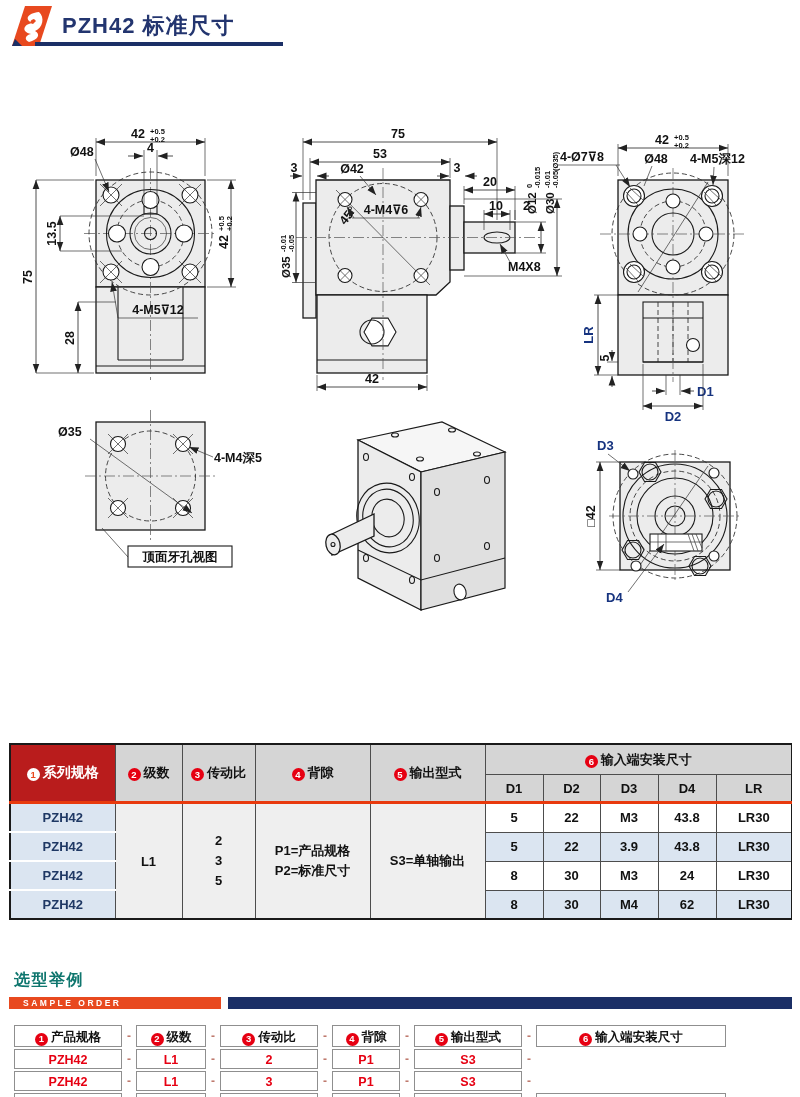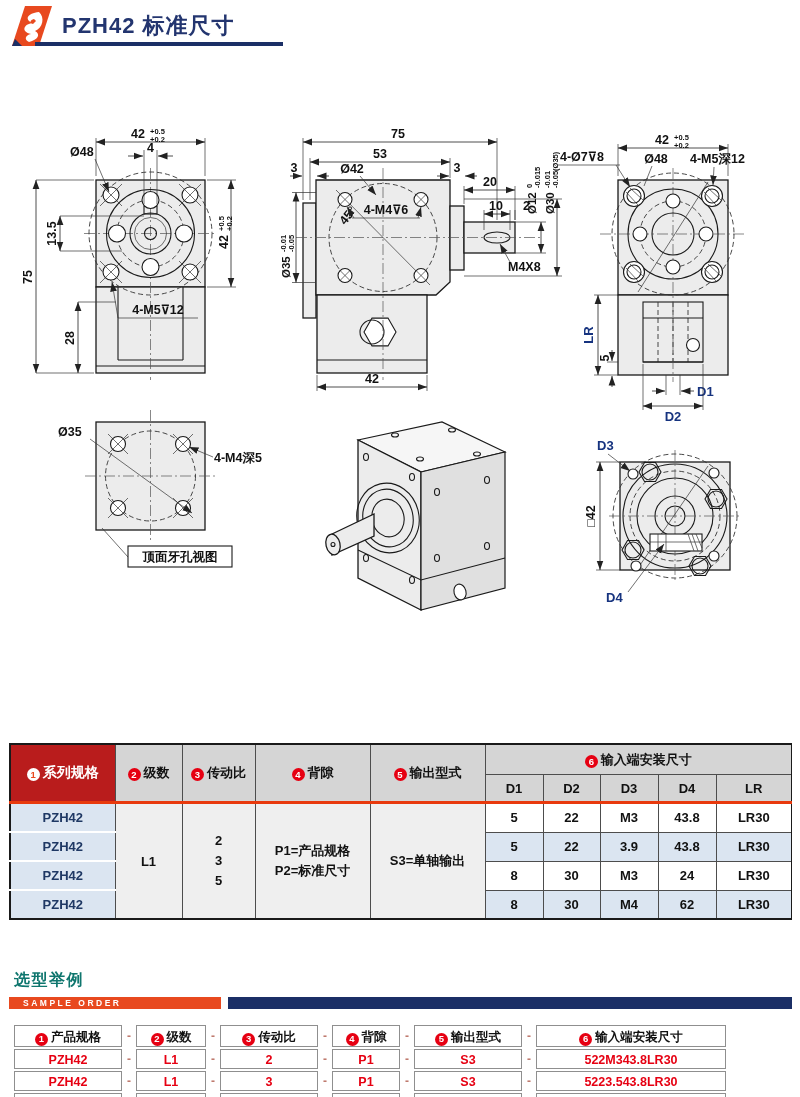--- a/index.html
+++ b/index.html
@@ -512,35 +512,33 @@
       <div class="obox val oc1">PZH42</div>
       <span class="odash">-</span>
       <div class="obox val oc2">L1</div>
       <span class="odash">-</span>
       <div class="obox val oc3">2</div>
       <span class="odash">-</span>
       <div class="obox val oc4">P1</div>
       <span class="odash">-</span>
       <div class="obox val oc5">S3</div>
       <span class="odash">-</span>
-      <div class="obox val oc6">522M343.8LR30</div>
     </div>
 
     <div class="order-row">
       <div class="obox val oc1">PZH42</div>
       <span class="odash">-</span>
       <div class="obox val oc2">L1</div>
       <span class="odash">-</span>
       <div class="obox val oc3">3</div>
       <span class="odash">-</span>
       <div class="obox val oc4">P1</div>
       <span class="odash">-</span>
       <div class="obox val oc5">S3</div>
       <span class="odash">-</span>
-      <div class="obox val oc6">5223.543.8LR30</div>
     </div>
 
     <div class="order-row">
       <div class="obox val oc1">PZH42</div>
       <span class="odash">-</span>
       <div class="obox val oc2">L1</div>
       <span class="odash">-</span>
       <div class="obox val oc3">5</div>
       <span class="odash">-</span>
       <div class="obox val oc4">P2</div>

